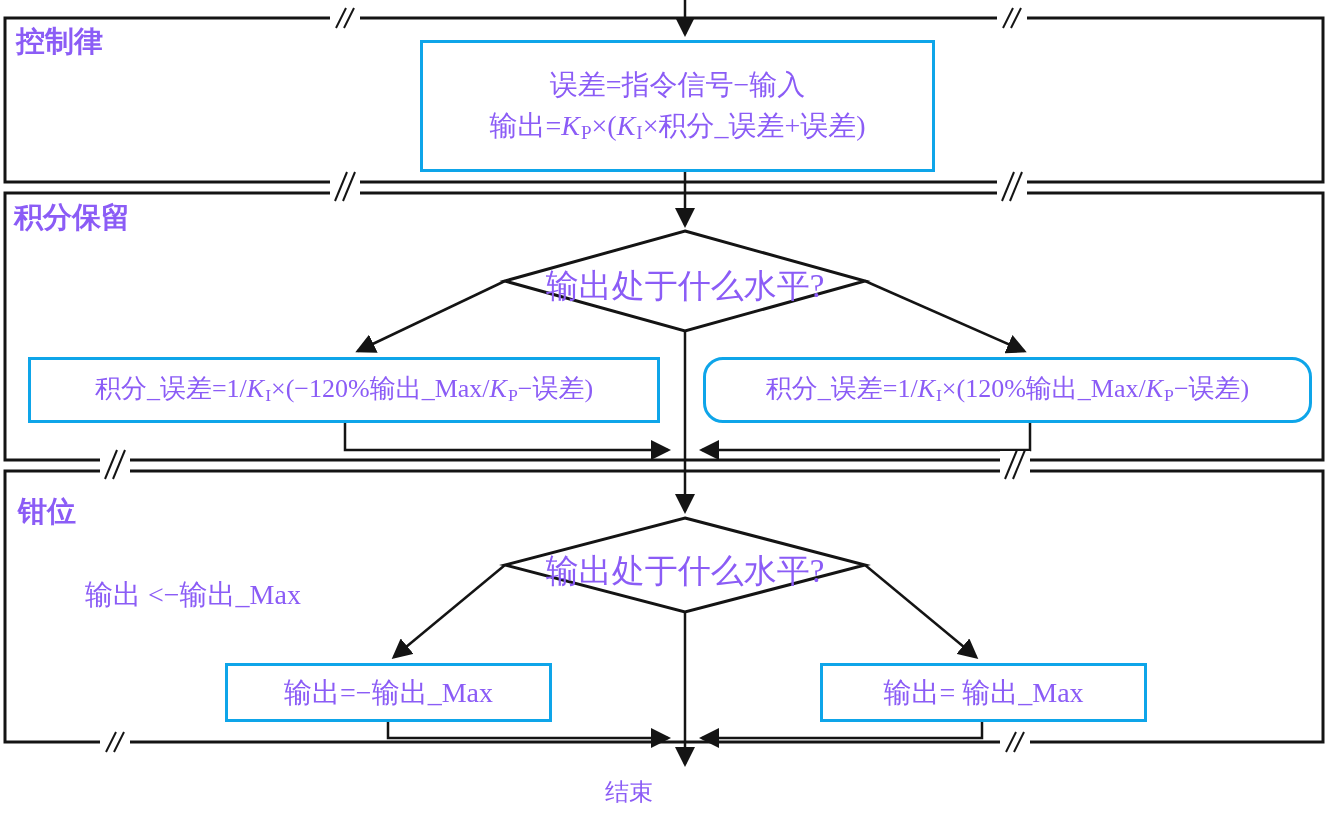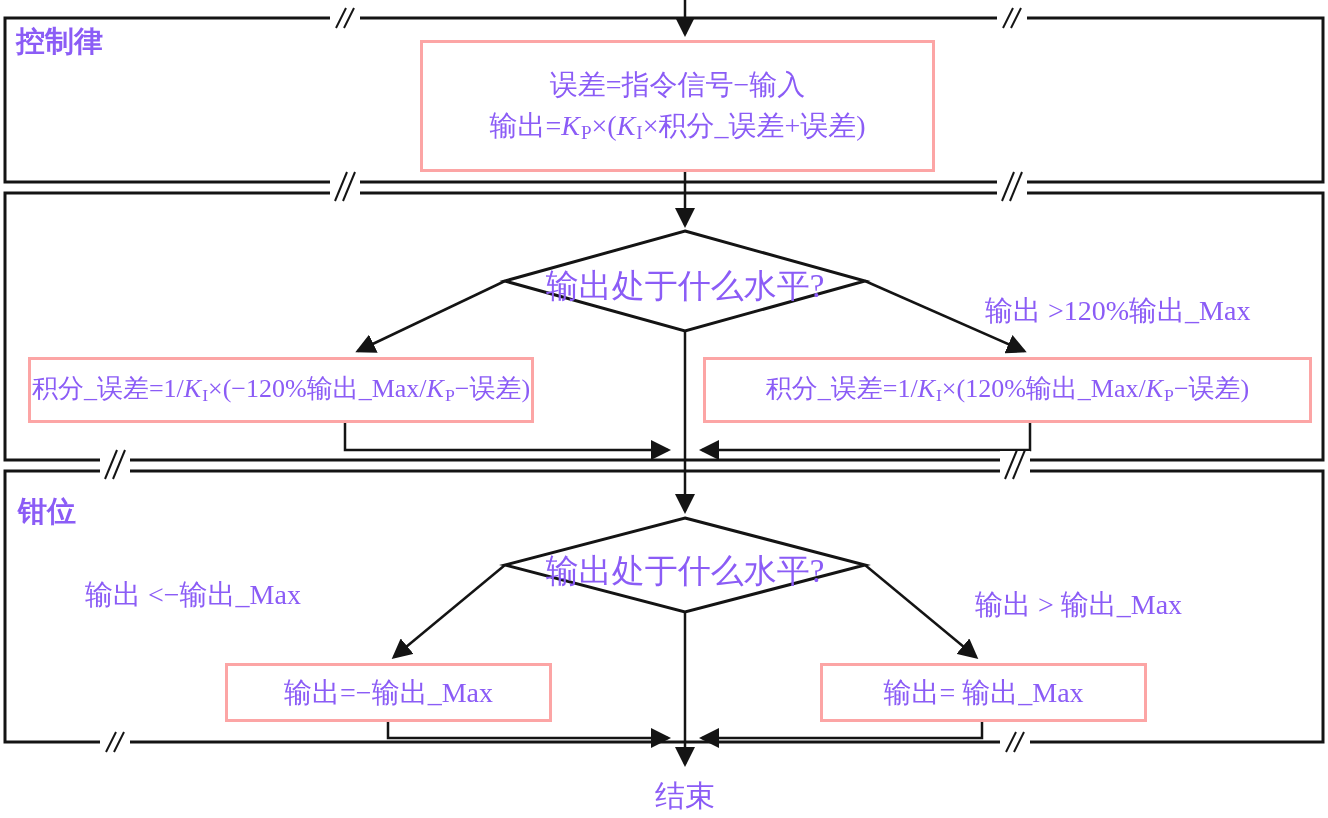--- a/index.html
+++ b/index.html
@@ -1,28 +1,28 @@
 <!DOCTYPE html>
 <html><head>
 <meta charset="utf-8">
 <style>
   html,body{margin:0;padding:0;background:#ffffff;}
   #stage{position:relative;width:1328px;height:818px;background:#ffffff;overflow:hidden;
          font-family:"Liberation Serif","DejaVu Serif",serif;color:#8b5cf6;}
   svg{position:absolute;left:0;top:0;}
-  .box{position:absolute;box-sizing:border-box;border:3px solid #fca5a5;background:#ffffff;
+  .box{position:absolute;box-sizing:border-box;border:3px solid #0ea5e9;background:#ffffff;
        display:flex;flex-direction:column;align-items:center;justify-content:center;
        text-align:center;}
   .sec-label{position:absolute;font-weight:bold;font-size:29px;white-space:nowrap;}
   .cond{position:absolute;font-size:28px;white-space:nowrap;}
   .dtext{position:absolute;width:360px;text-align:center;font-size:33px;}
   .bl{font-size:28px;line-height:1.45;white-space:nowrap;}
   .bm{font-size:26px;line-height:1.2;white-space:nowrap;}
   .bs{font-size:28px;line-height:1.2;white-space:nowrap;}
-  .endlbl{position:absolute;width:160px;text-align:center;font-size:30px;}
+  .endlbl{position:absolute;width:160px;font-size:24px;}
   .it{font-style:italic;}
   .sb{font-size:0.68em;vertical-align:-0.22em;margin-left:1px;}
 </style>
 </head>
 <body>
 
 <div id="stage">
 
   <svg width="1328" height="818" viewBox="0 0 1328 818">
     <defs>
@@ -99,38 +99,37 @@
     </g>
   </svg>
 
   <div class="sec-label" style="left:16px;top:22px;">控制律</div>
 
   <div class="box" style="left:420px;top:40px;width:515px;height:132px;">
     <div class="bl">误差=指令信号−输入</div>
     <div class="bl"><span>输出=</span><span class="it">K</span><span class="sb">P</span><span>×(</span><span class="it">K</span><span class="sb">I</span><span>×积分_误差+误差)</span></div>
   </div>
 
+  <div class="sec-label" style="left:14px;top:198px;">积分保留</div>
 
   <div class="dtext" style="left:505px;top:264px;">输出处于什么水平?</div>
 
-  <div class="cond" style="left:985px;top:292px;">输出 &gt;120%输出_Max</div>
 
-  <div class="box" style="left:28px;top:357px;width:506px;height:66px;">
+  <div class="box" style="left:28px;top:357px;width:632px;height:66px;">
     <div class="bm"><span>积分_误差=1/</span><span class="it">K</span><span class="sb">I</span><span>×(−120%输出_Max/</span><span class="it">K</span><span class="sb">P</span><span>−误差)</span></div>
   </div>
-  <div class="box" style="left:703px;top:357px;width:609px;height:66px;">
+  <div class="box" style="left:703px;top:357px;width:609px;height:66px;border-radius:20px;">
     <div class="bm"><span>积分_误差=1/</span><span class="it">K</span><span class="sb">I</span><span>×(120%输出_Max/</span><span class="it">K</span><span class="sb">P</span><span>−误差)</span></div>
   </div>
 
   <div class="sec-label" style="left:18px;top:492px;">钳位</div>
 
   <div class="dtext" style="left:505px;top:549px;">输出处于什么水平?</div>
 
   <div class="cond" style="left:85px;top:576px;">输出 &lt;−输出_Max</div>
-  <div class="cond" style="left:975px;top:586px;">输出 &gt; 输出_Max</div>
 
   <div class="box" style="left:820px;top:663px;width:327px;height:59px;">
     <div class="bs">输出= 输出_Max</div>
   </div>
   <div class="box" style="left:225px;top:663px;width:327px;height:59px;">
     <div class="bs">输出=−输出_Max</div>
   </div>
 
   <div class="endlbl" style="left:605px;top:776px;">结束</div>
 

